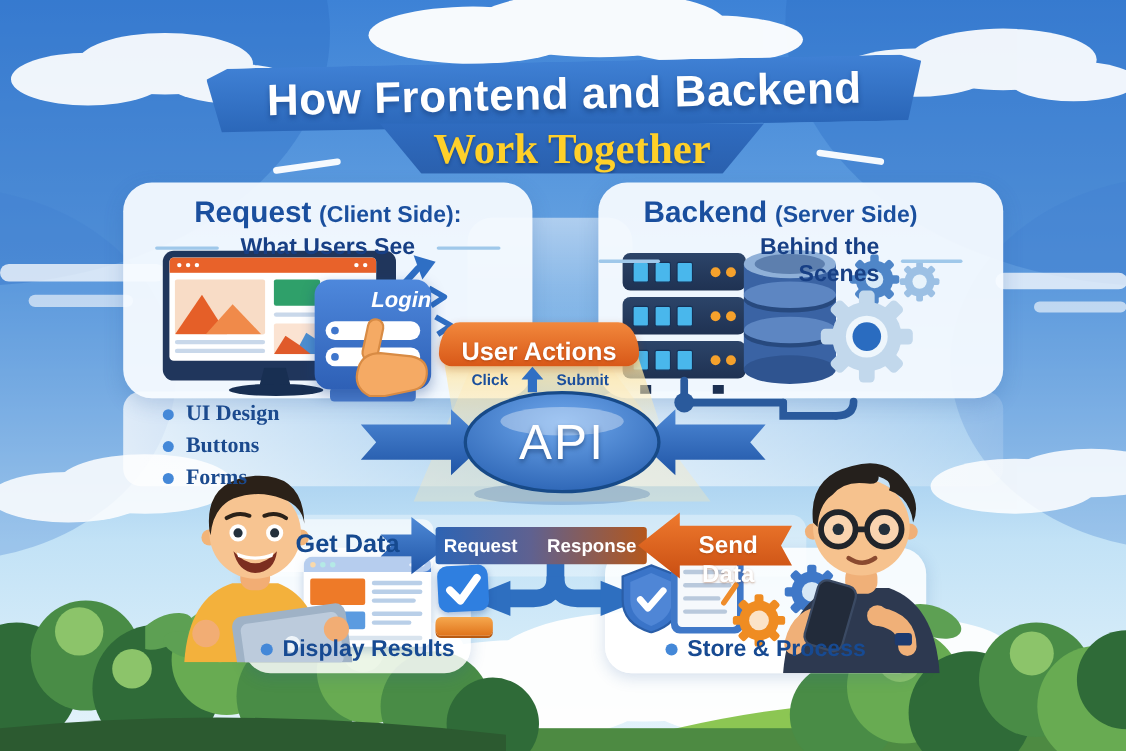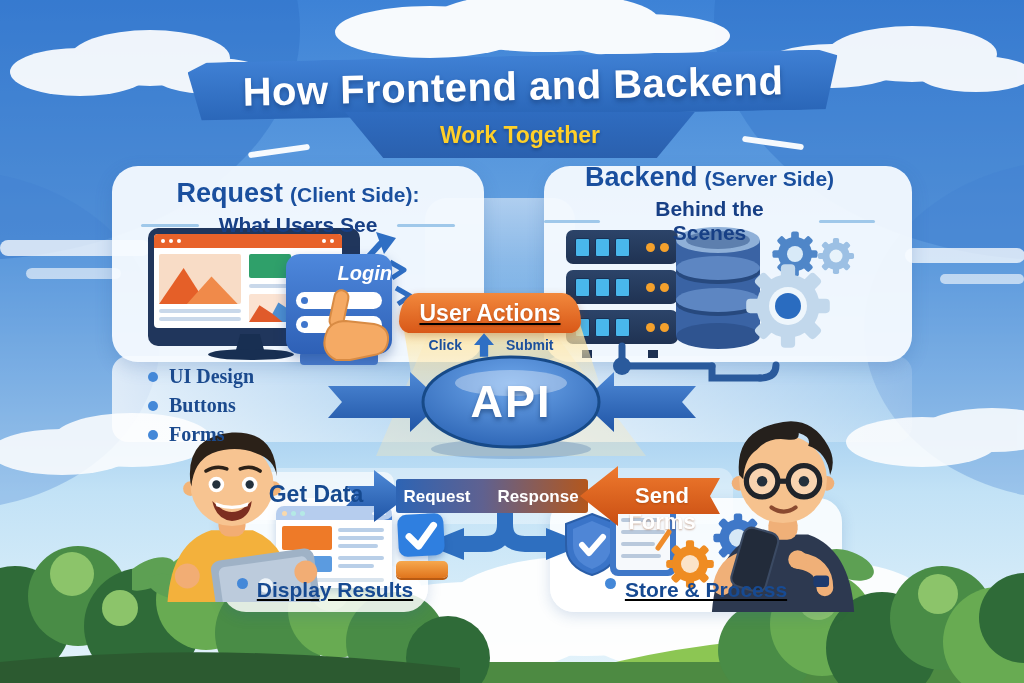--- a/index.html
+++ b/index.html
@@ -11,31 +11,31 @@
   .ribbon1{left:188px;top:56px;width:650px;height:60px;z-index:6;
     background:linear-gradient(180deg,#3f80d4,#2a66b8);
     clip-path:polygon(0 16%,3% 0,97% 0,100% 10%,98% 100%,2% 96%);
     transform:rotate(-1.2deg);display:flex;align-items:center;justify-content:center;}
   .ribbon1 span{font-size:40px;font-weight:800;color:#fff;letter-spacing:.5px;
     text-shadow:0 3px 5px rgba(10,40,90,.4);}
   .ribbon2{left:330px;top:112px;width:380px;height:46px;z-index:6;
     background:linear-gradient(180deg,#2f6cc0,#2a60ae);
     clip-path:polygon(4% 0,96% 0,86% 100%,14% 100%);
     display:flex;align-items:center;justify-content:center;}
-  .ribbon2 span{font-size:23px;font-weight:800;color:#ffd029;
-    text-shadow:0 2px 3px rgba(10,40,90,.45);}
+  .ribbon2 span{font-size:39px;font-weight:800;color:#ffd029;
+    text-shadow:0 2px 3px rgba(10,40,90,.45);font-family:Liberation Serif, serif;}
   .swoosh{height:6px;background:#fff;border-radius:4px;opacity:.95;z-index:6;}
   
   .panel{background:rgba(246,251,255,.94);border-radius:26px;z-index:2;
     box-shadow:0 6px 18px rgba(40,90,160,.2);}
   .band{z-index:1;border-radius:16px;}
   .hdr{z-index:6;text-align:center;color:#1a4f9e;}
   .hdr .big{font-size:27px;font-weight:800;}
   .hdr .note{font-size:21px;font-weight:700;margin-left:7px;}
-  .hdr .sub{display:flex;align-items:center;justify-content:center;gap:20px;margin-top:4px;}
+  .hdr .sub{display:flex;align-items:center;justify-content:center;gap:20px;margin-top:4px;text-align:right;}
   .hdr .sub span{font-size:21px;font-weight:800;color:#173f85;}
   .rule{width:58px;height:3px;background:#9fc8ea;border-radius:2px;}
   .bullets{z-index:6;display:flex;flex-direction:column;gap:6px;}
   .bullet{display:flex;align-items:center;gap:11px;}
   .bullet i{width:10px;height:10px;border-radius:50%;background:#4488d8;}
   .bullet span{font-size:20px;font-weight:800;color:#1b4a8e;font-family:Liberation Serif, serif;}
   
   .monitor{left:148px;top:228px;z-index:3;}
   .screen{position:relative;width:200px;height:106px;background:#20365c;border-radius:10px;padding:6px;}
   .screen-in{position:relative;width:188px;height:94px;background:#fff;border-radius:4px;overflow:hidden;}
@@ -60,45 +60,45 @@
     border-radius:7px;display:flex;align-items:center;gap:5px;padding:0 9px;box-sizing:border-box;}
   .chip{width:13px;height:17px;background:#49b7ec;border-radius:2px;border:1px solid #173156;}
   .sdot{width:9px;height:9px;border-radius:50%;background:#f5a12c;}
   .spacer{flex:1;}
   .legs{display:flex;gap:56px;padding-left:16px;}
   .legs i{width:10px;height:8px;background:#1c3052;}
   
   .uactions{left:399px;top:293px;width:182px;height:40px;z-index:6;
     background:linear-gradient(180deg,#f2883c,#d85818);
     border-radius:20px 20px 12px 12px / 30px 30px 12px 12px;
-    display:flex;align-items:center;justify-content:center;box-shadow:0 3px 8px rgba(150,60,10,.3);text-decoration:underline;}
+    display:flex;align-items:flex-end;justify-content:center;box-shadow:0 3px 8px rgba(150,60,10,.3);}
   .uactions span{color:#fff;font-size:23px;font-weight:800;text-shadow:0 1px 2px rgba(120,40,0,.4);}
   .clicksubmit{left:392px;top:330px;width:198px;height:30px;z-index:6;
     display:flex;align-items:center;justify-content:center;gap:12px;}
   .clicksubmit span{font-size:14px;font-weight:800;color:#1b4f9c;}
   .api-label{left:430px;top:376px;width:162px;z-index:6;text-align:center;
-    font-size:45px;font-weight:700;color:#fff;letter-spacing:2px;
+    font-size:45px;font-weight:400;color:#fff;letter-spacing:2px;
     text-shadow:0 3px 4px rgba(15,50,100,.5);}
   .dreq{left:372px;top:438px;width:272px;height:42px;z-index:6;
     background:linear-gradient(180deg,#6ba0e0,#2f63b2);
     clip-path:polygon(7% 0,93% 0,100% 50%,93% 100%,7% 100%,0 50%);
     display:flex;align-items:center;justify-content:center;}
   .dreq span{font-size:25px;font-weight:800;color:#10356e;}
   .getband{left:238px;top:472px;width:156px;height:48px;background:rgba(255,255,255,.6);
     border-radius:10px;z-index:4;}
   .flowtxt{z-index:6;text-align:center;}
   .getdata{left:238px;top:481px;width:156px;font-size:23px;font-weight:800;color:#15498f;}
   .reqtxt{left:398px;top:487px;width:78px;font-size:17px;font-weight:700;color:#fff;}
   .resptxt{left:492px;top:487px;width:92px;font-size:17px;font-weight:700;color:#fff;}
   .senddata{left:610px;top:483px;width:104px;font-size:22px;font-weight:800;color:#fff;
     text-shadow:0 1px 2px rgba(130,50,0,.4);}
   
   .rpanel{background:rgba(255,255,255,.84);border-radius:24px;z-index:2;
     box-shadow:0 4px 14px rgba(40,90,160,.18);}
-  .resline{z-index:6;display:flex;justify-content:center;gap:9px;text-decoration:underline;}
+  .resline{z-index:6;display:flex;align-items:center;justify-content:center;gap:9px;}
   .resline i{width:11px;height:11px;border-radius:50%;background:#4488d8;}
   .resline span{font-size:21px;font-weight:800;color:#174a92;}
   .bwin{left:276px;top:506px;width:116px;height:82px;background:#fff;border-radius:8px;z-index:3;
     box-shadow:0 3px 8px rgba(40,90,160,.25);overflow:hidden;}
   .btop{position:absolute;left:0;top:0;width:100%;height:14px;background:#4a82d4;}
   .bdot{position:absolute;top:5px;width:5px;height:5px;border-radius:50%;}
   .chkbadge{left:398px;top:514px;width:46px;height:42px;background:#2f7fe0;border-radius:9px;z-index:3;
     transform:rotate(-3deg);box-shadow:0 3px 7px rgba(20,70,150,.35);}
   .obtn{left:396px;top:561px;width:52px;height:17px;z-index:3;
     background:linear-gradient(180deg,#f6a84e,#e0741c);border-radius:5px;
@@ -232,21 +232,21 @@
   <div class="abs band" style="left:228px;top:468px;width:505px;height:56px;background:rgba(255,255,255,.35);border-radius:14px"></div>
 
   <div class="abs hdr" style="left:112px;top:178px;width:372px">
     <div><span class="big">Request</span><span class="note">(Client Side):</span></div>
     <div class="sub">
         <i class="rule"></i>
         <span>What Users See</span>
         <i class="rule"></i>
       </div>
   </div>
-  <div class="abs hdr" style="left:544px;top:162px;width:331px">
+  <div class="abs hdr" style="left:544px;top:178px;width:331px">
     <div><span class="big">Backend</span><span class="note">(Server Side)</span></div>
     <div class="sub">
         <i class="rule"></i>
         <span>Behind the Scenes</span>
         <i class="rule"></i>
       </div>
   </div>
 
   <div class="abs monitor">
     <div class="screen">
@@ -438,21 +438,21 @@
     <svg width="20" height="28" viewBox="0 0 24 28">
       <polygon points="12,0 24,14 17,14 17,28 7,28 7,14 0,14" fill="#2f6fc4"></polygon>
     </svg>
     <span>Submit</span>
   </div>
   <div class="abs api-label">API</div>
   <div class="abs getband"></div>
   <div class="abs flowtxt getdata">Get Data</div>
   <div class="abs flowtxt reqtxt">Request</div>
   <div class="abs flowtxt resptxt">Response</div>
-  <div class="abs flowtxt senddata">Send Forms</div>
+  <div class="abs flowtxt senddata">Send Data</div>
 
   <div class="abs rpanel" style="left:222px;top:498px;width:206px;height:114px"></div>
   <div class="abs rpanel" style="left:550px;top:498px;width:292px;height:114px"></div>
 
   <div class="abs bwin">
     <div class="btop">
         <i class="bdot" style="left:6px;background:#f0a030"></i>
         <i class="bdot" style="left:15px;background:#45c8c0"></i>
         <i class="bdot" style="left:24px;background:#45c8c0"></i>
       <div class="abs" style="right:6px;top:6px;width:14px;height:3px;background:#fff;opacity:.7;border-radius:2px"></div>

